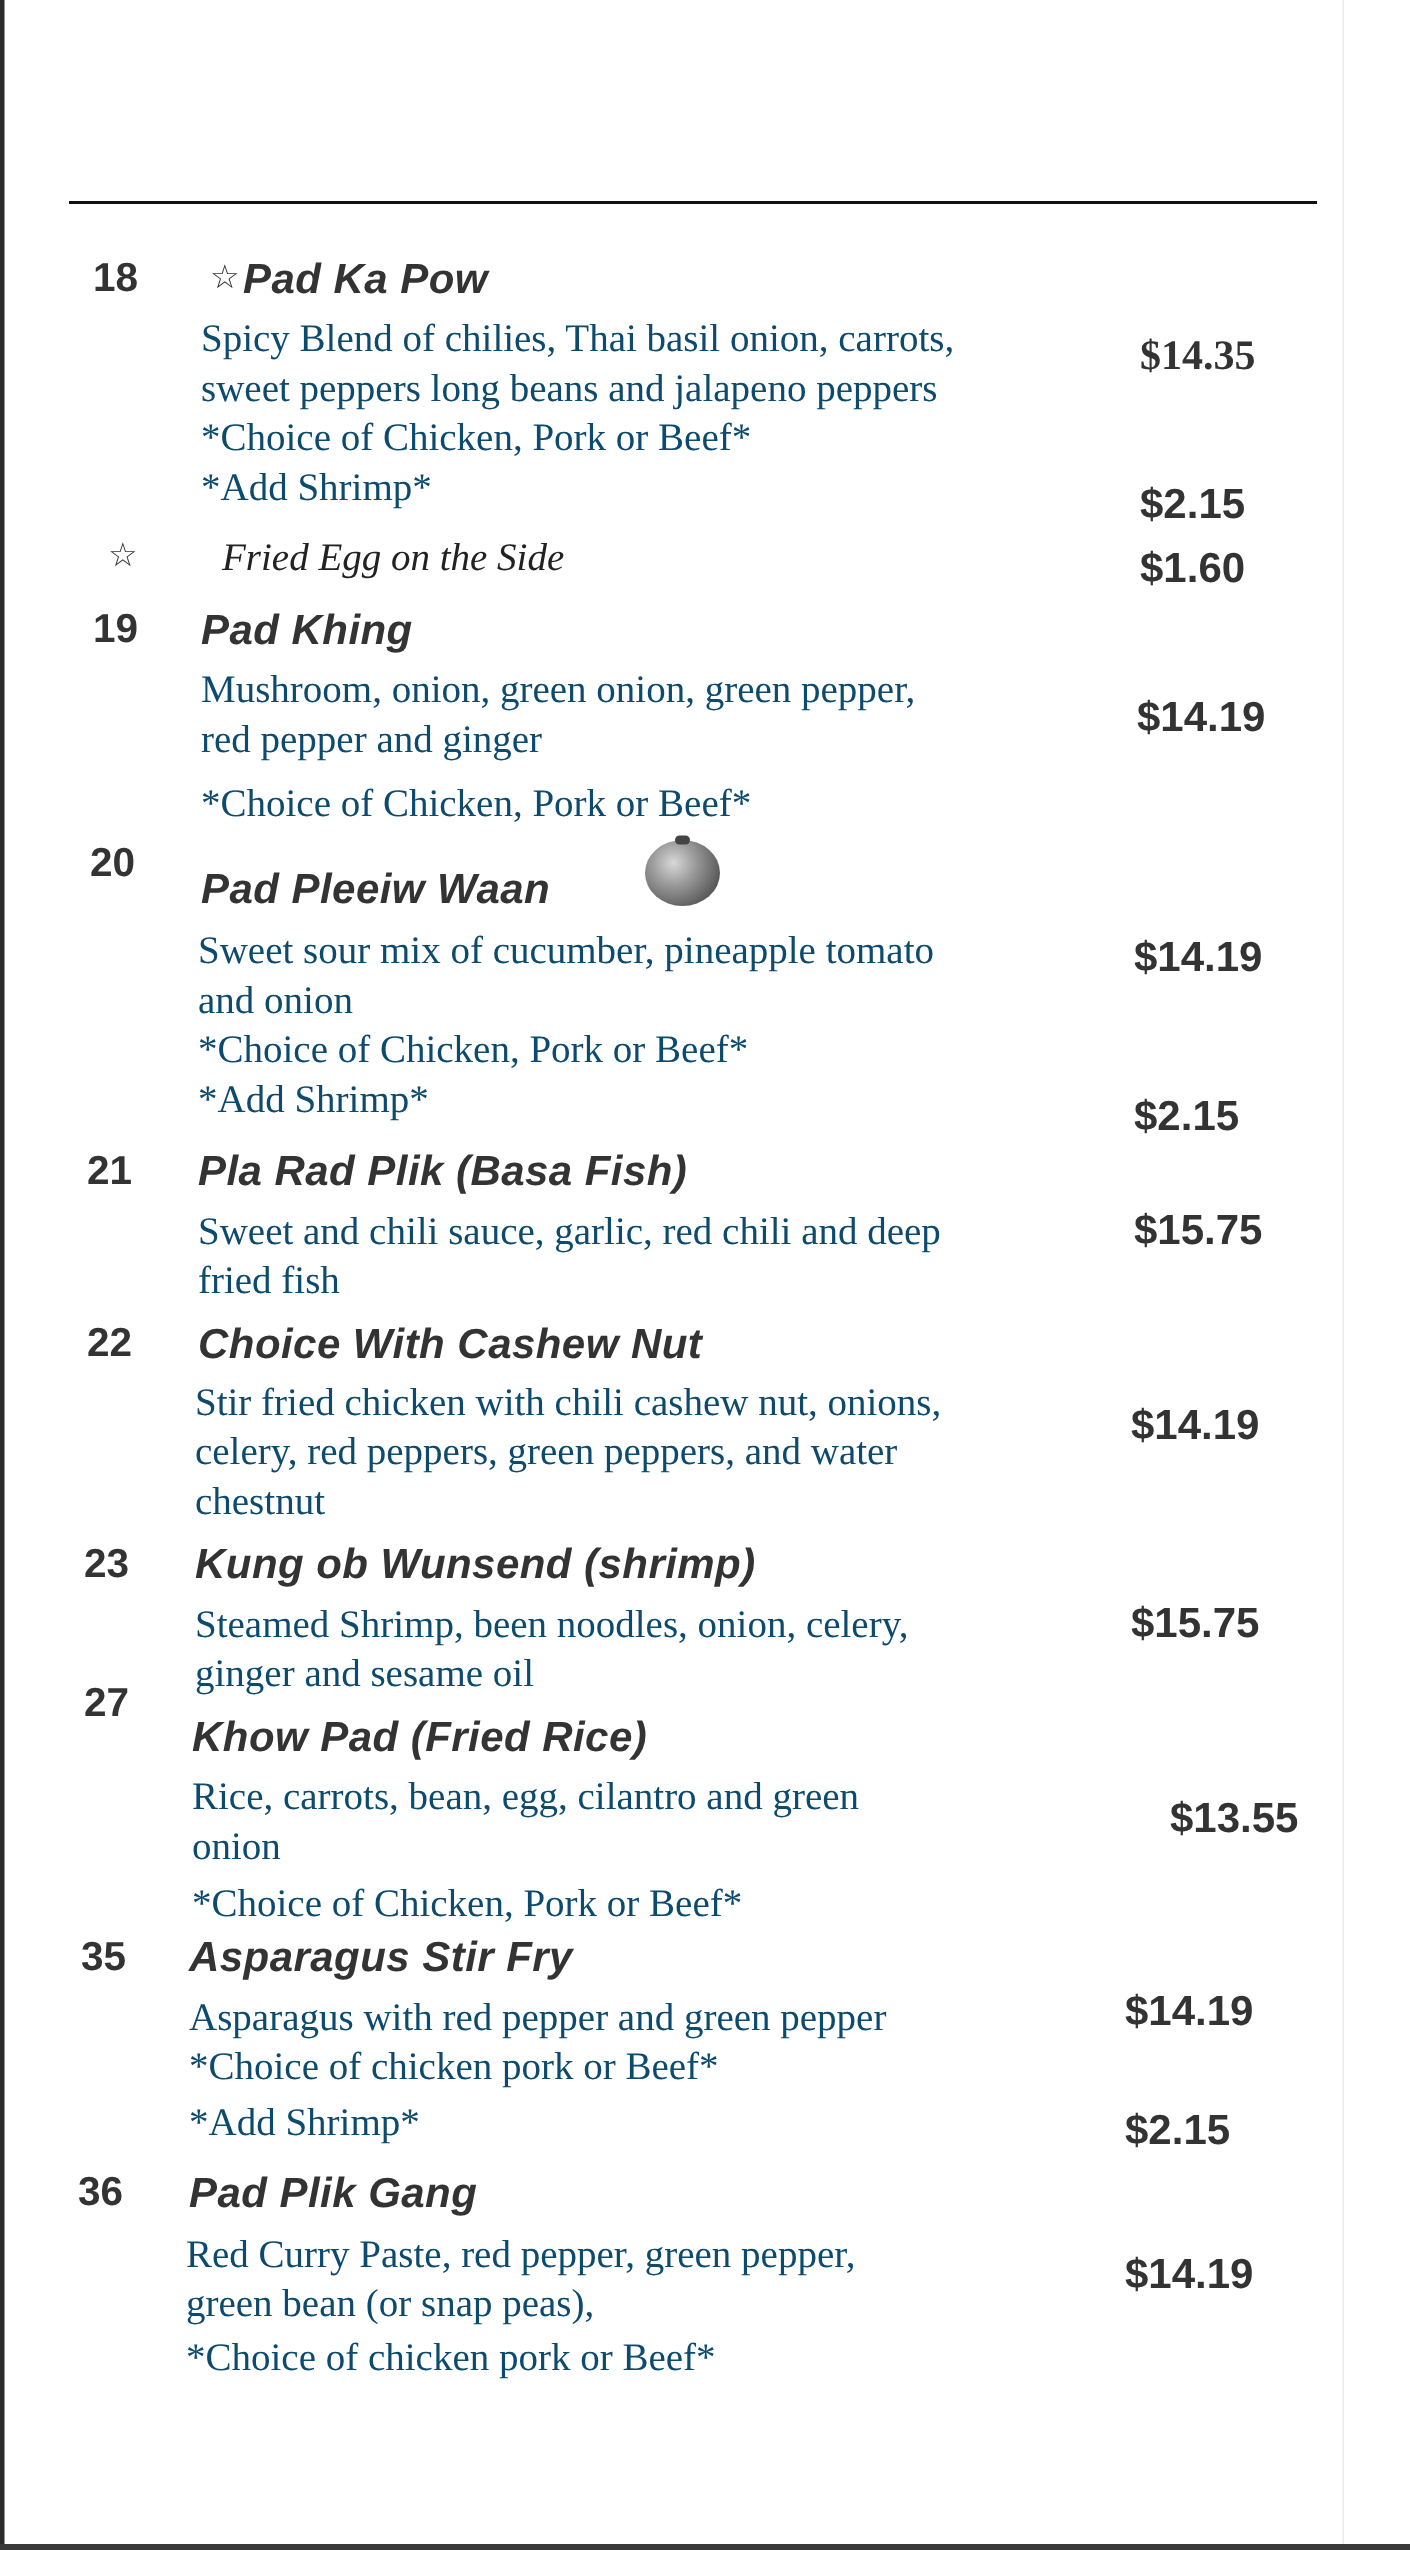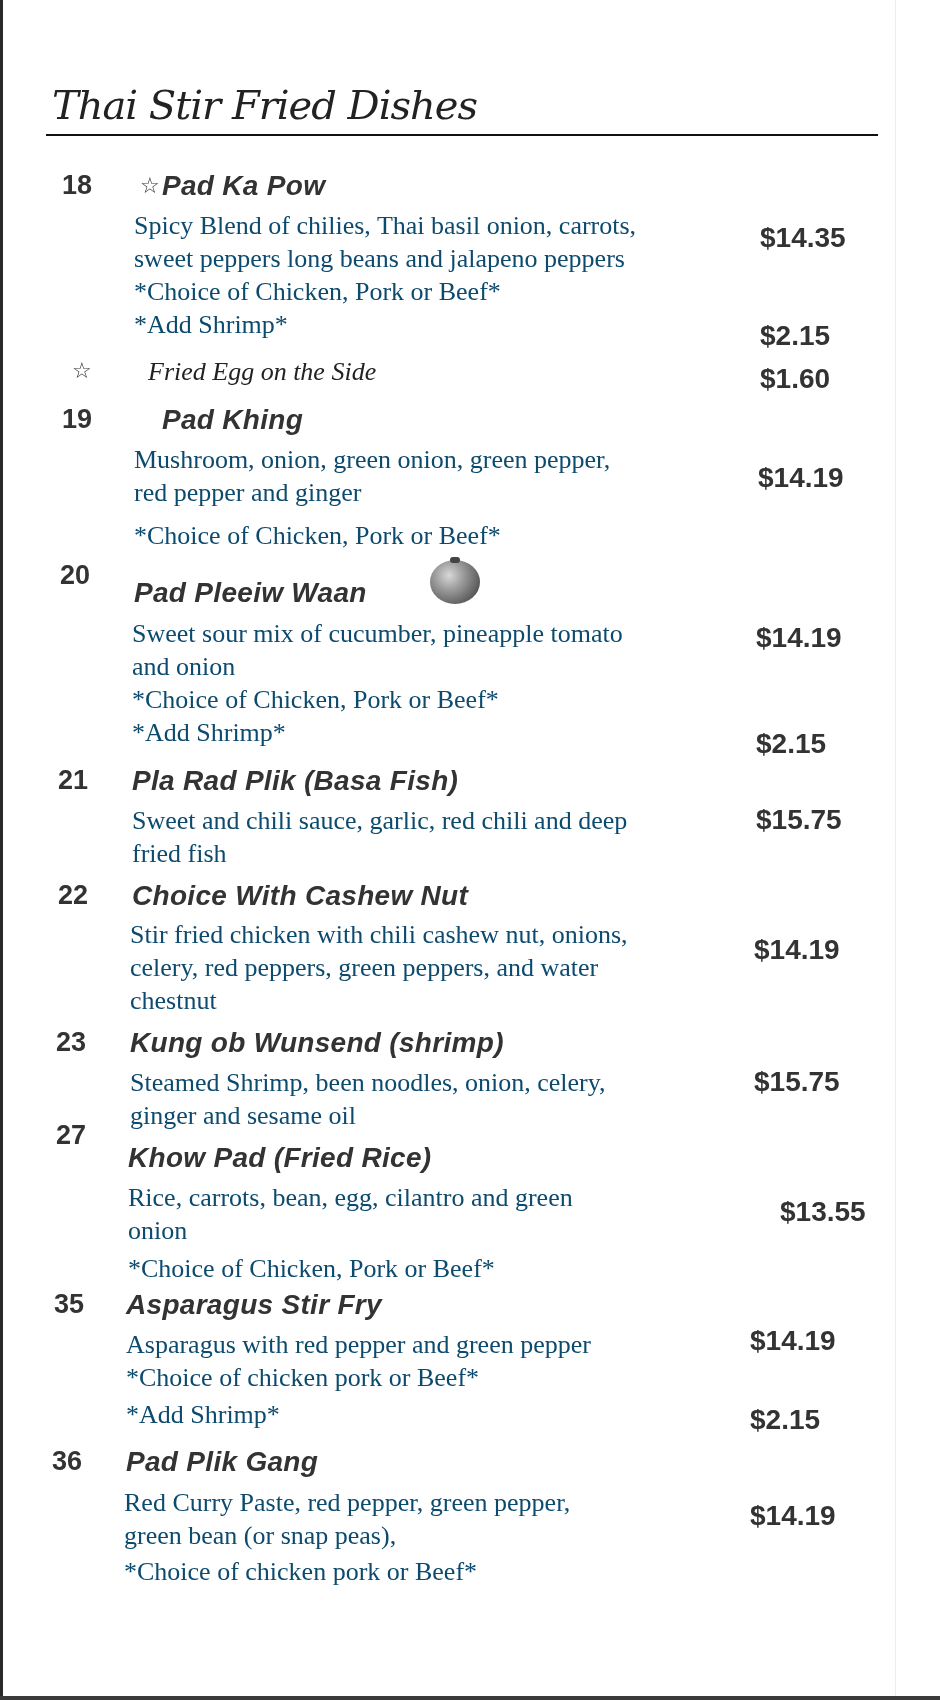--- a/index.html
+++ b/index.html
@@ -20,44 +20,43 @@
   .tomato-stem { position:absolute; width:10px; height:6px; background:#444; border-radius:3px; }
 </style>
 </head>
 <body>
 
 <div class="page">
   <div class="left-edge"></div>
   <div class="right-faint"></div>
   <div class="bottom-edge"></div>
 
-  <div class="title">Thai Stir Fried Dishes</div>
   <div class="title-rule"></div>
 
   <div>
     <div class="num" style="left:62px;top:170px;text-align:center;">18</div>
     <div class="star" style="left:140px;top:173px;">☆</div>
     <div class="name" style="left:162px;top:170px;">Pad Ka Pow</div>
     <div class="desc" style="left:134px;top:209px;">Spicy Blend of chilies, Thai basil onion, carrots,</div>
     <div class="desc" style="left:134px;top:242px;">sweet peppers long beans and jalapeno peppers</div>
     <div class="desc" style="left:134px;top:275px;">*Choice of Chicken, Pork or Beef*</div>
     <div class="desc" style="left:134px;top:308px;">*Add Shrimp*</div>
-    <div class="price" style="left:760px;top:222px;">$14.35</div>
+    <div class="price" style="left:760px;top:222px;font-family:Liberation Serif, serif;">$14.35</div>
     <div class="price" style="left:760px;top:320px;">$2.15</div>
   </div>
 
   <div>
     <div class="star" style="left:72px;top:358px;">☆</div>
     <div class="side-italic" style="left:148px;top:357px;">Fried Egg on the Side</div>
     <div class="price" style="left:760px;top:363px;">$1.60</div>
   </div>
 
   <div>
     <div class="num" style="left:62px;top:404px;">19</div>
-    <div class="name" style="left:134px;top:404px;margin-left:28px;">Pad Khing</div>
+    <div class="name" style="left:134px;top:404px;">Pad Khing</div>
     <div class="desc" style="left:134px;top:443px;">Mushroom, onion, green onion, green pepper,</div>
     <div class="desc" style="left:134px;top:476px;">red pepper and ginger</div>
     <div class="desc" style="left:134px;top:519px;">*Choice of Chicken, Pork or Beef*</div>
     <div class="price" style="left:758px;top:462px;">$14.19</div>
   </div>
 
   <div>
     <div class="num" style="left:60px;top:560px;">20</div>
     <div class="name" style="left:134px;top:577px;">Pad Pleeiw Waan</div>
     <div class="tomato" style="left:430px;top:560px;"></div>

